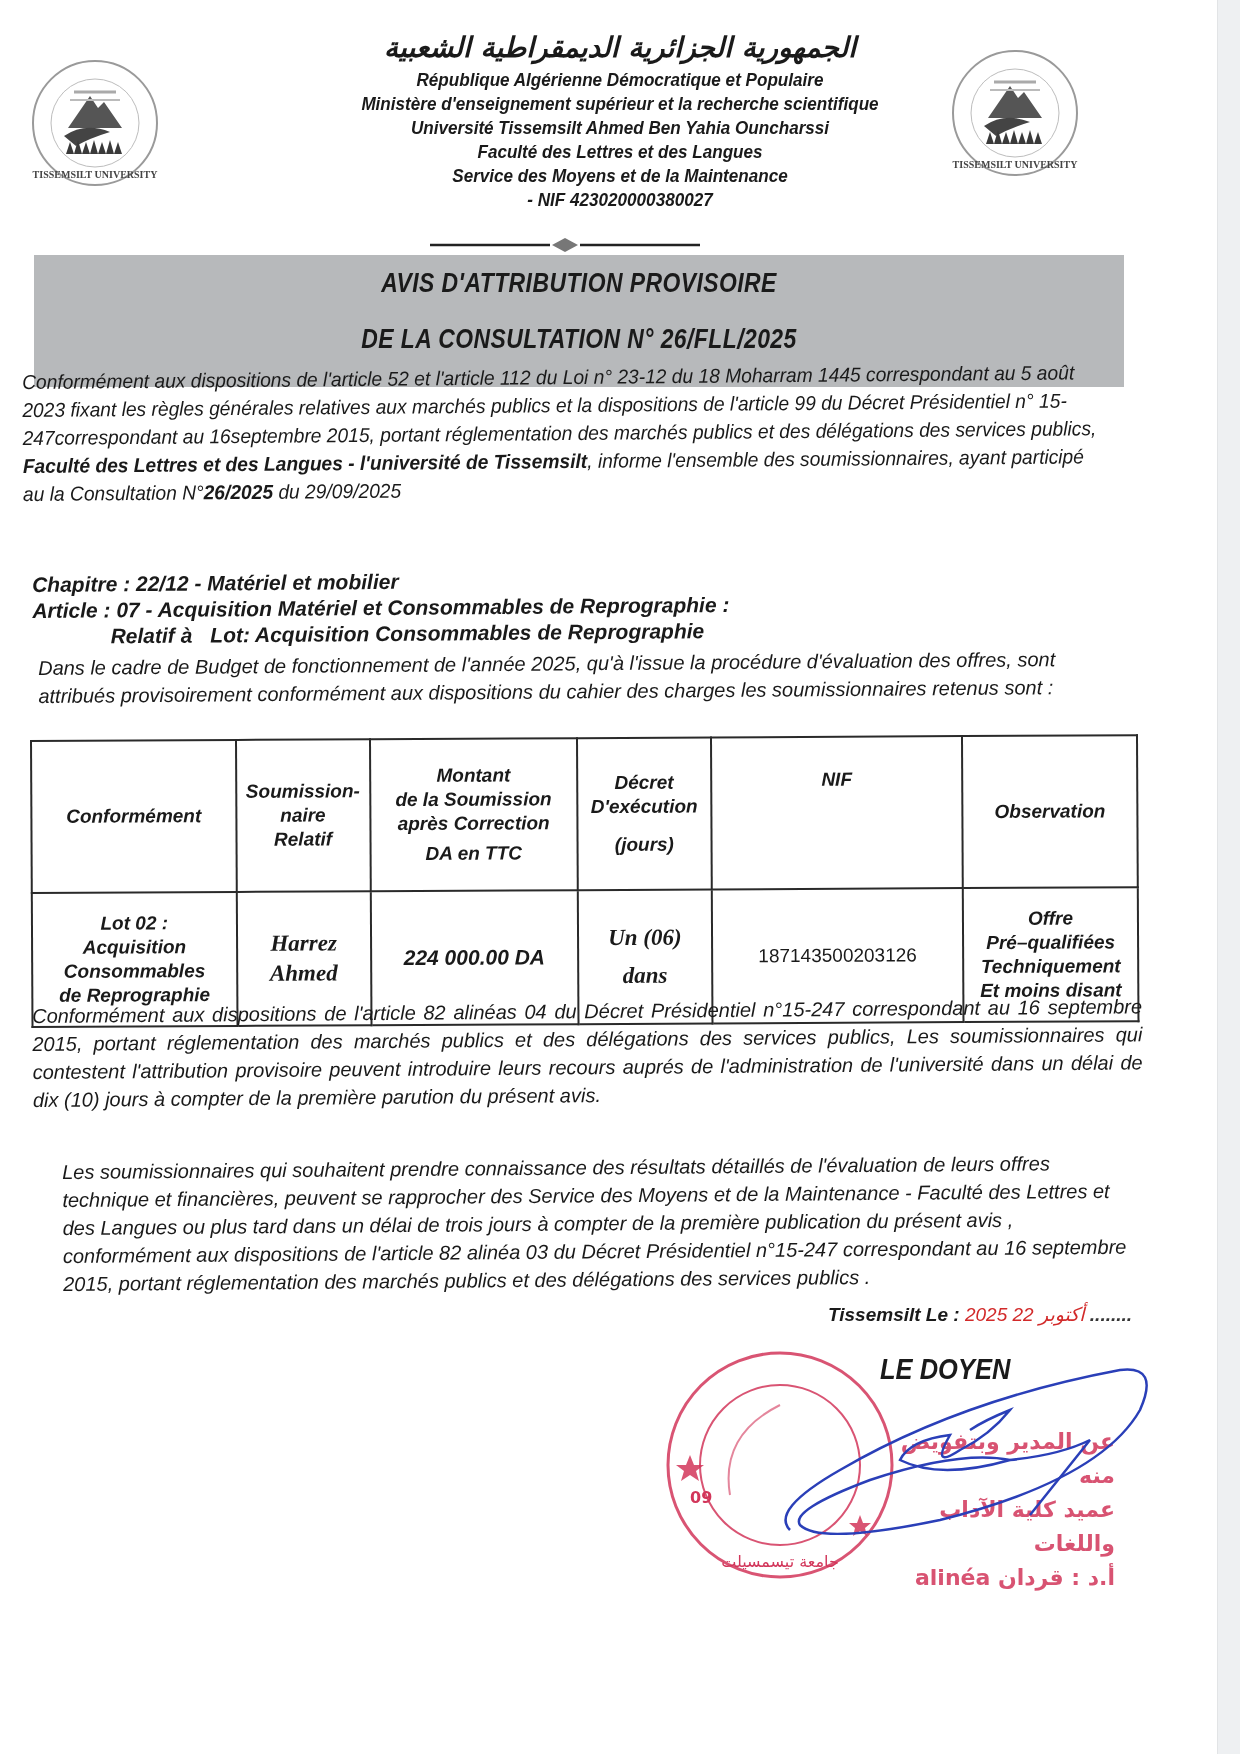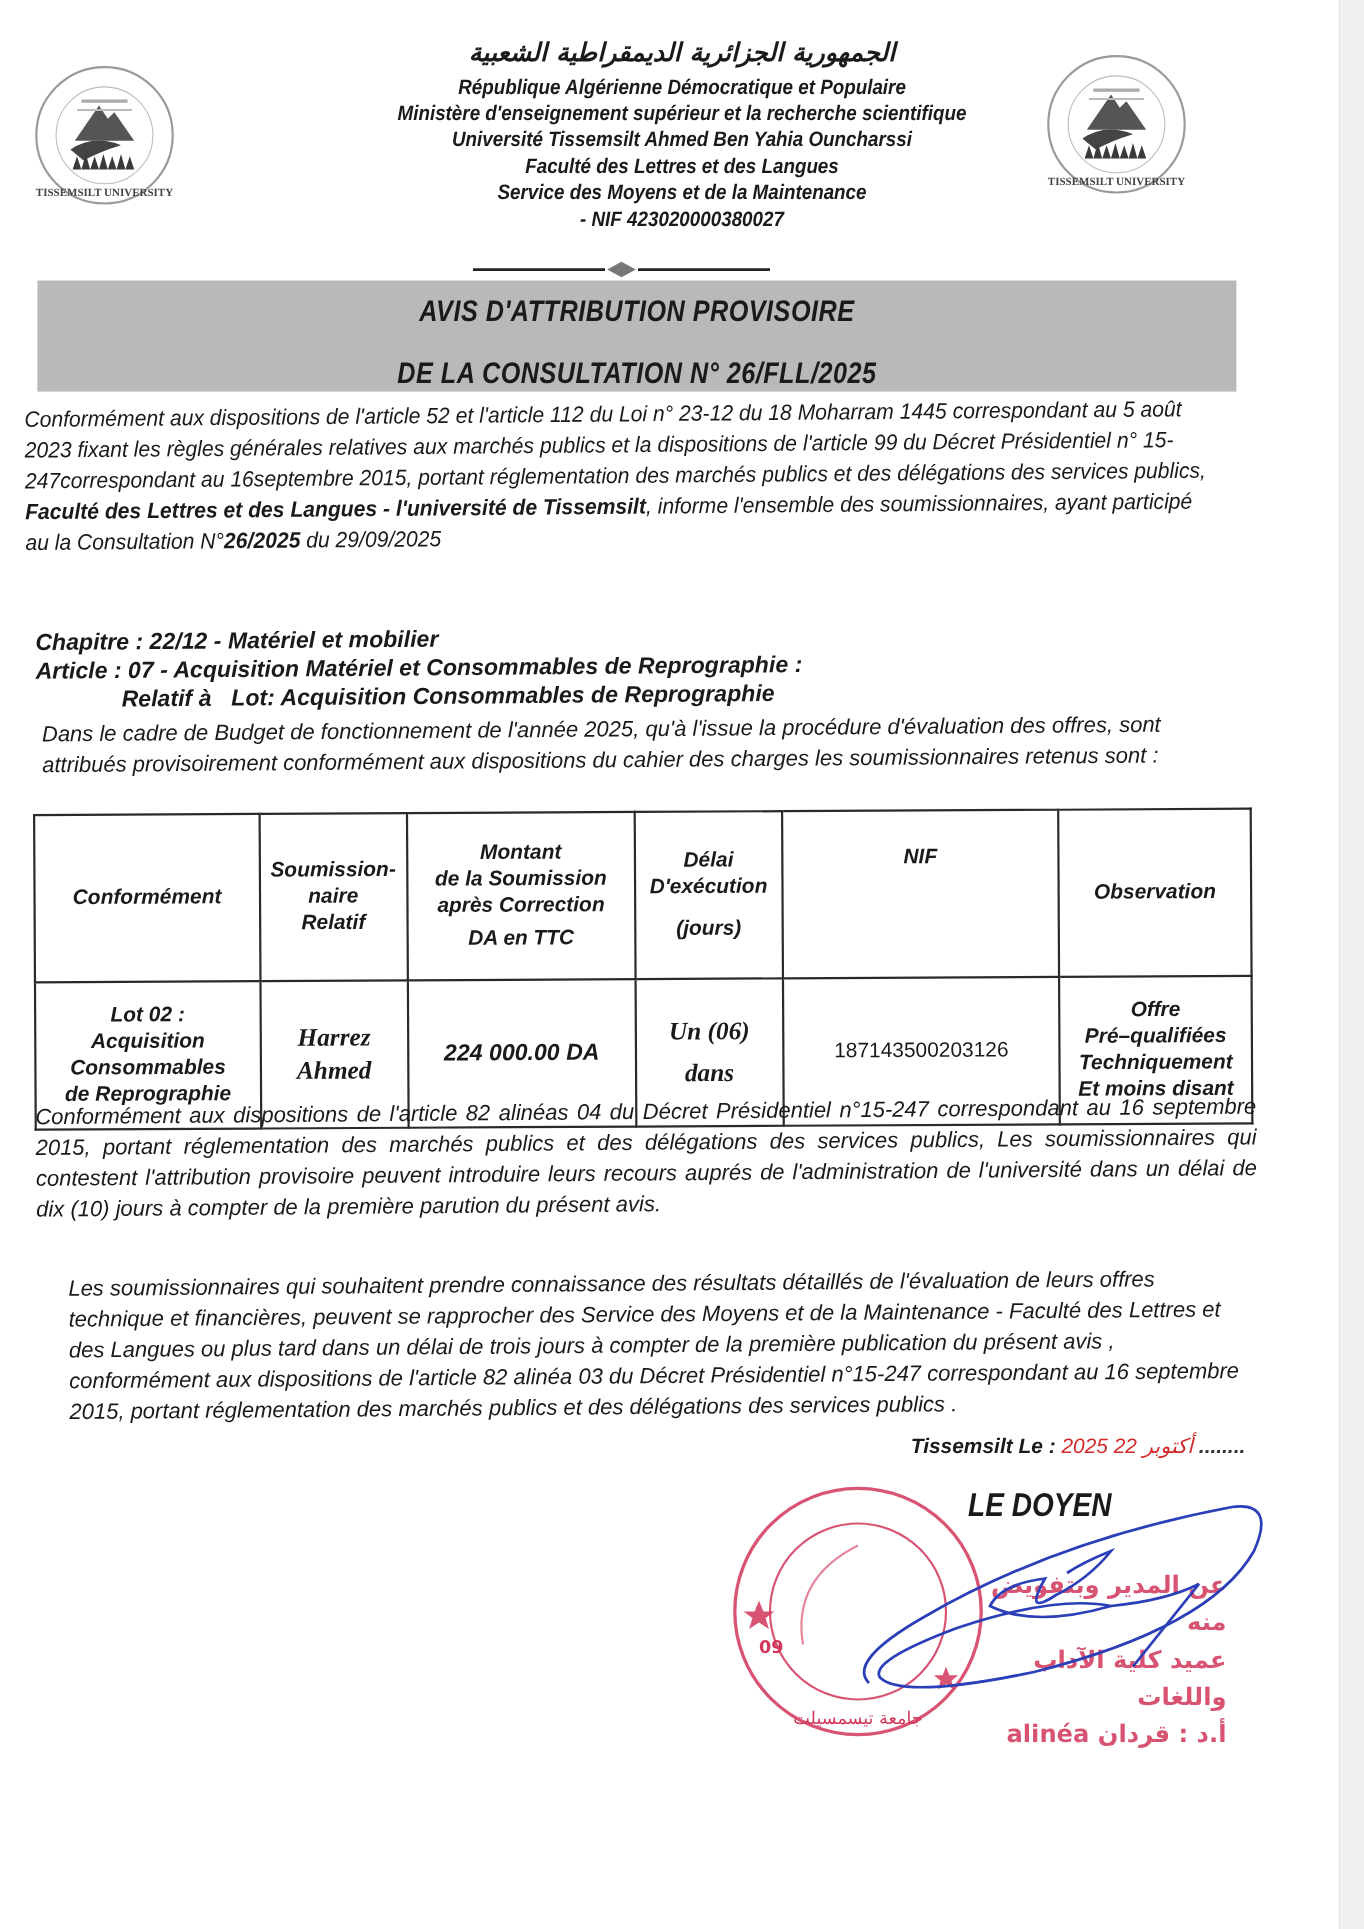--- a/index.html
+++ b/index.html
@@ -4,26 +4,26 @@
 <style>
   html, body { margin: 0; padding: 0; background: #ffffff; }
   body { width: 1240px; height: 1754px; position: relative; overflow: hidden;
          font-family: "Liberation Sans", sans-serif; color: #1a1a1a; }
   .right-edge { position: absolute; right: 0; top: 0; width: 22px; height: 1754px;
                 background: #eef0f2; border-left: 1px solid #e2e4e6; }
   .logo { position: absolute; width: 130px; height: 130px; }
   .logo-left { left: 30px; top: 58px; }
   .logo-right { left: 950px; top: 48px; }
   .header { position: absolute; left: 200px; width: 840px; top: 28px; text-align: center; }
-  .arabic-title { font-family: "DejaVu Serif", serif; font-size: 23px; font-weight: bold;
+  .arabic-title { font-family: "DejaVu Serif", serif; font-size: 28px; font-weight: bold;
                   font-style: italic; line-height: 40px; direction: rtl; }
   .hdr-line { font-size: 19px; font-style: italic; font-weight: bold; line-height: 24px;
               transform: scaleX(0.9); }
   .divider { position: absolute; left: 430px; top: 238px; width: 270px; height: 14px; }
-  .title-banner { position: absolute; left: 34px; top: 255px; width: 1090px; height: 101px;
+  .title-banner { position: absolute; left: 34px; top: 255px; width: 1090px; height: 132px;
                   background: #b7b9bb; text-align: center; }
   .title-banner div { font-size: 27px; font-weight: bold; font-style: italic;
                       transform: scaleX(0.85); line-height: 56px; letter-spacing: 0.5px; }
   .para { position: absolute; font-size: 20px; font-style: italic; line-height: 28px;
           transform-origin: left top; }
   .p1 { left: 22px; top: 368px; width: 1120px; transform: scaleX(0.96) rotate(-0.5deg); }
   .bold { font-weight: bold; }
   .chapters { position: absolute; left: 32px; top: 572px; font-size: 21px; font-weight: bold;
               font-style: italic; line-height: 26px; transform: rotate(-0.5deg); transform-origin: left top; }
   .chapters .indent { padding-left: 78px; }
@@ -129,21 +129,21 @@
       <div>naire</div>
       <div>Relatif</div>
     </td>
     <td>
       <div>Montant</div>
       <div>de la Soumission</div>
       <div>après Correction</div>
       <div style="margin-top:6px">DA en TTC</div>
     </td>
     <td>
-      <div>Délai</div>
+      <div>Décret</div>
       <div>D'exécution</div>
       <div style="margin-top:14px">(jours)</div>
     </td>
     <td style="vertical-align:top;padding-top:30px"><span>NIF</span></td>
     <td><span>Observation</span></td>
   </tr>
   <tr class="row">
     <td>
       <div>Lot 02 :</div>
       <div>Acquisition</div>

